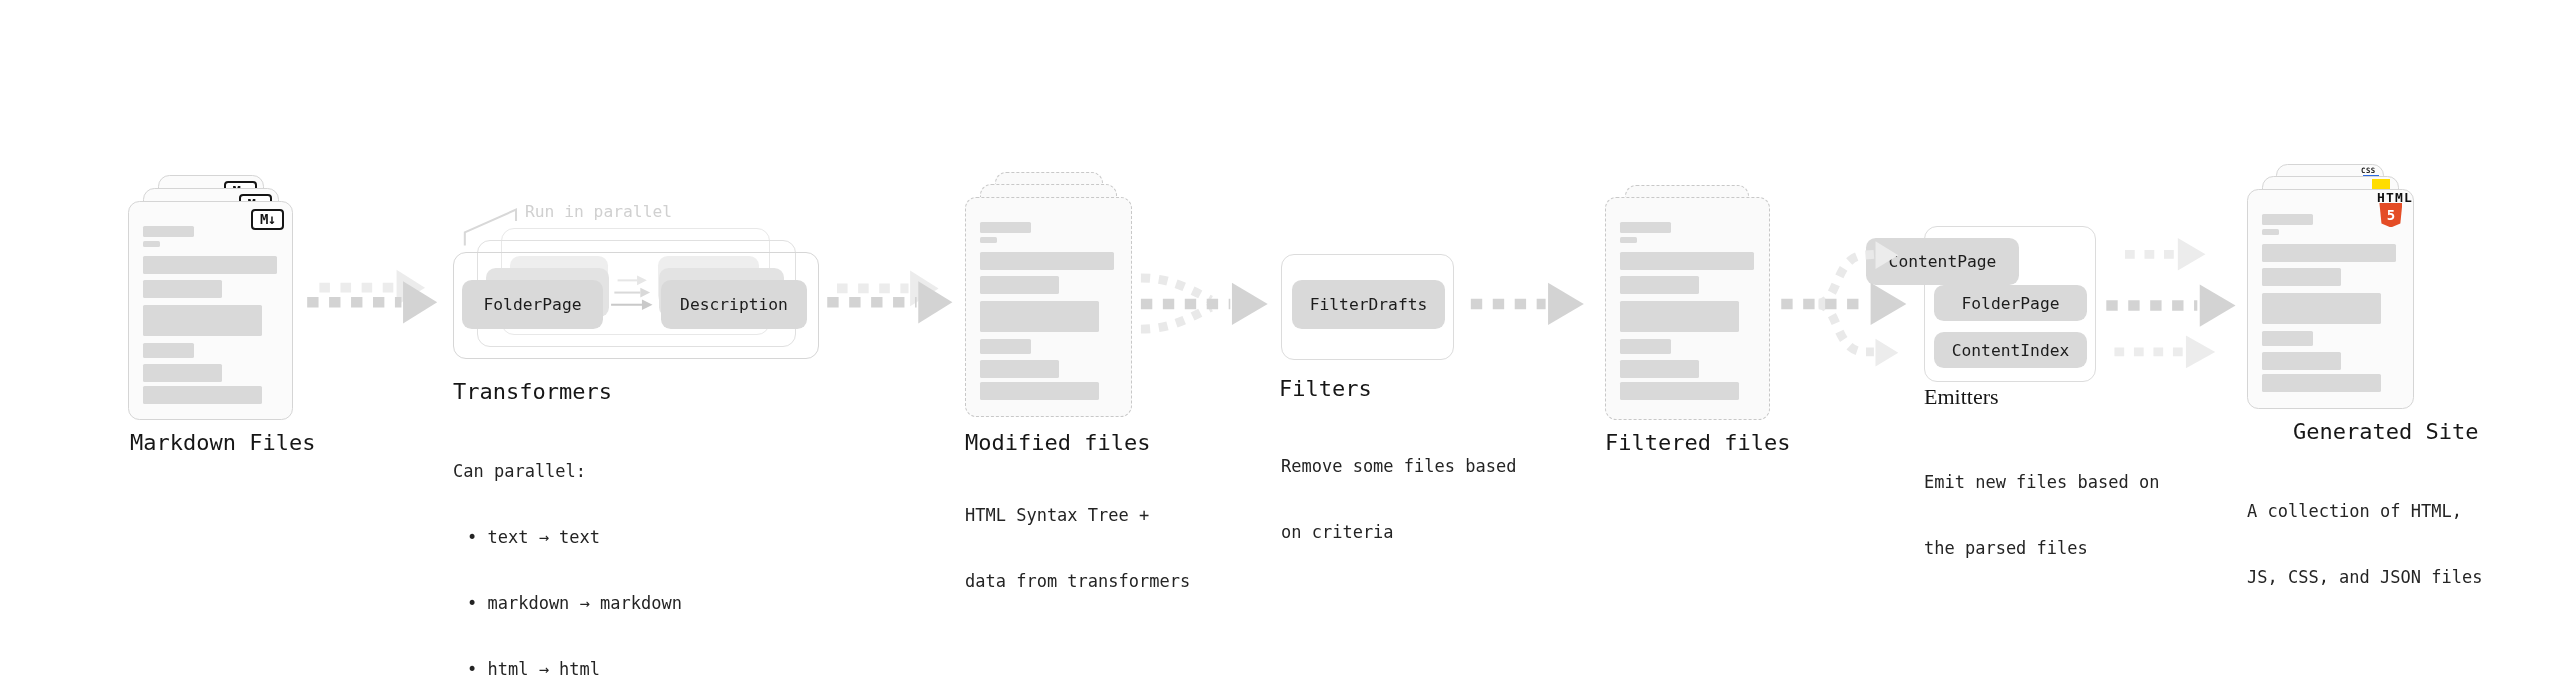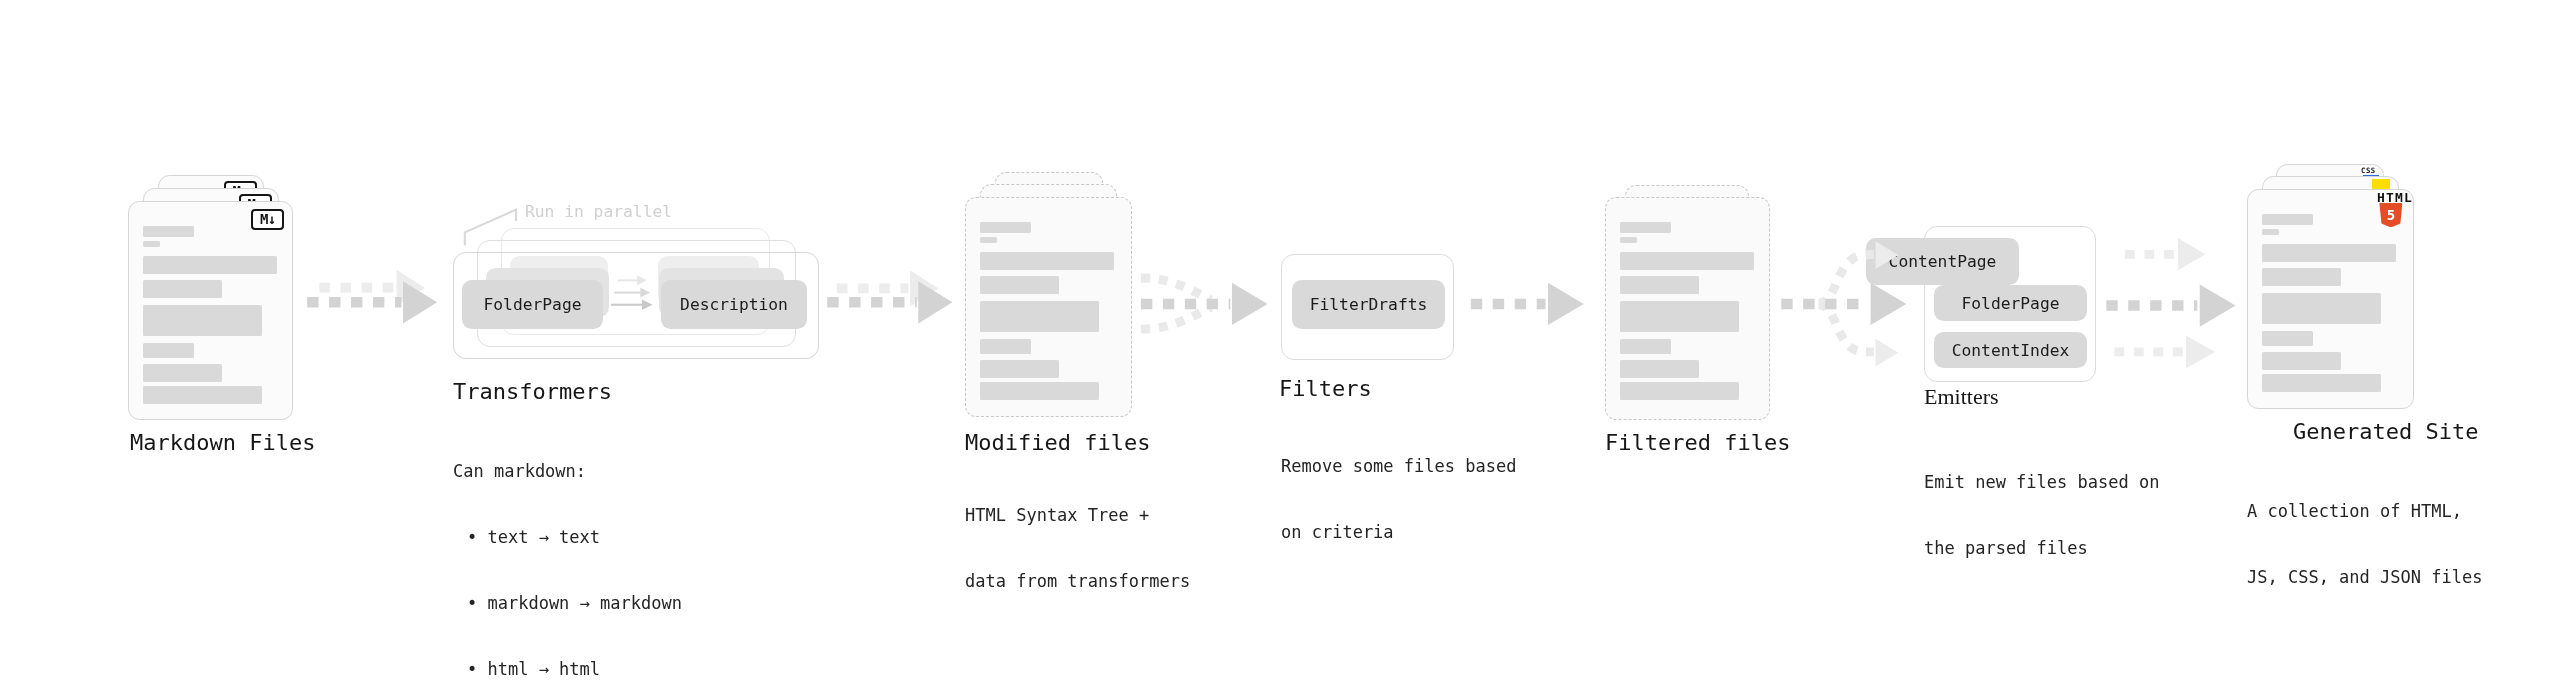--- a/index.html
+++ b/index.html
@@ -74,21 +74,21 @@
     <div class="pill g1" style="left:486px;top:268px;width:123px;height:49px;"></div>
     <div class="pill g1" style="left:659px;top:268px;width:125px;height:49px;"></div>
 
     <div class="tbox" style="left:453px;top:252px;width:366px;height:107px;"></div>
     <div class="pill" style="left:462px;top:280px;width:141px;height:49px;">FolderPage</div>
     <div class="pill" style="left:661px;top:280px;width:146px;height:49px;">Description</div>
 
     <div class="annotation" style="left:525px;top:202px;text-align:center;">Run in parallel</div>
     <div class="label" style="left:453px;top:379px;">Transformers</div>
     <div class="sub" style="left:453px;top:416px;">
-      <div>Can markdown:</div>
+      <div>Can parallel:</div>
       <div class="ind">• text → text</div>
       <div class="ind">• markdown → markdown</div>
       <div class="ind">• html → html</div>
     </div>
   </div>
 
   <div>
     <div class="card dashed" style="left:995px;top:172px;width:108px;height:179px;"></div>
     <div class="card dashed" style="left:980px;top:184px;width:137px;height:195px;"></div>
     <div class="card dashed" style="left:965px;top:197px;width:167px;height:220px;">

